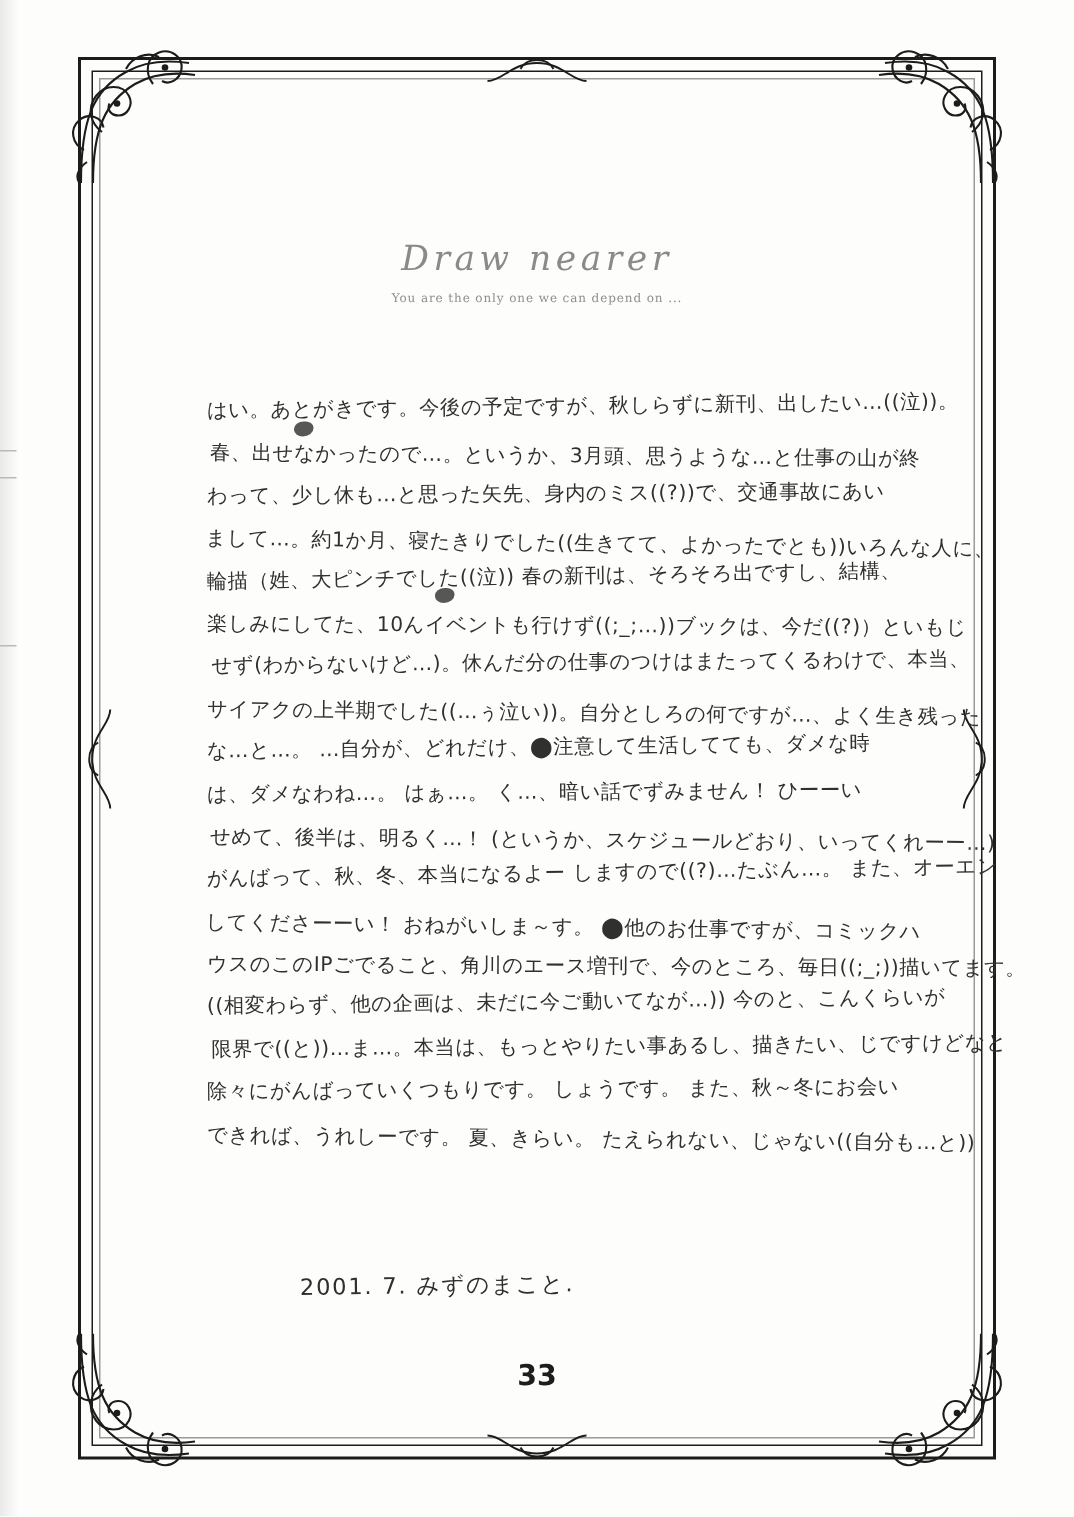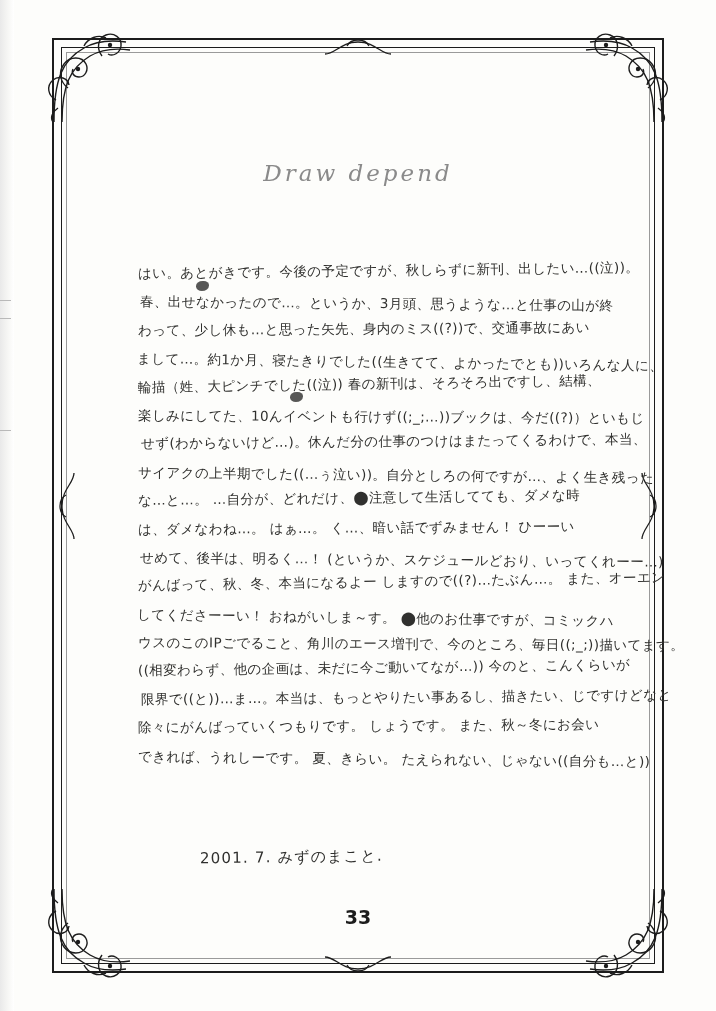--- a/index.html
+++ b/index.html
@@ -267,21 +267,22 @@
     </svg>
   </div>
   <div class="edge-bump right">
     <svg width="70" height="26" viewBox="0 0 70 26" fill="none" stroke="#1c1c1c" stroke-width="1.3">
       <path d="M2 24 C12 24 18 12 35 12 C52 12 58 24 68 24"></path>
       <path d="M24 16 C28 8 42 8 46 16"></path>
     </svg>
   </div>
 
   <div class="title-block">
-    <h1 class="doc-title">Draw depend</h1>
+    <h1 class="doc-title">Draw nearer</h1>
+    <div class="doc-subtitle">You are the only one we can depend on ...</div>
   </div>
 
   <div class="handwriting">
     <div class="hw-line r1"><span>はい。あとがきです。今後の予定ですが、秋しらずに新刊、出したい…((泣))。</span></div>
     <div class="hw-line r2"><span>春、出せなかったので…。というか、3月頭、思うような…と仕事の山が終</span></div>
     <div class="hw-line r3"><span>わって、少し休も…と思った矢先、身内のミス((?))で、交通事故にあい</span></div>
     <div class="hw-line r4"><span>まして…。約1か月、寝たきりでした((生きてて、よかったでとも))いろんな人に、</span></div>
     <div class="hw-line r5"><span>輪描（姓、大ピンチでした((泣)) 春の新刊は、そろそろ出ですし、結構、</span></div>
     <div class="hw-line r6"><span>楽しみにしてた、10んイベントも行けず((;_;…))ブックは、今だ((?)）といもじ</span></div>
     <div class="hw-line r7"><span>せず(わからないけど…)。休んだ分の仕事のつけはまたってくるわけで、本当、</span></div>

